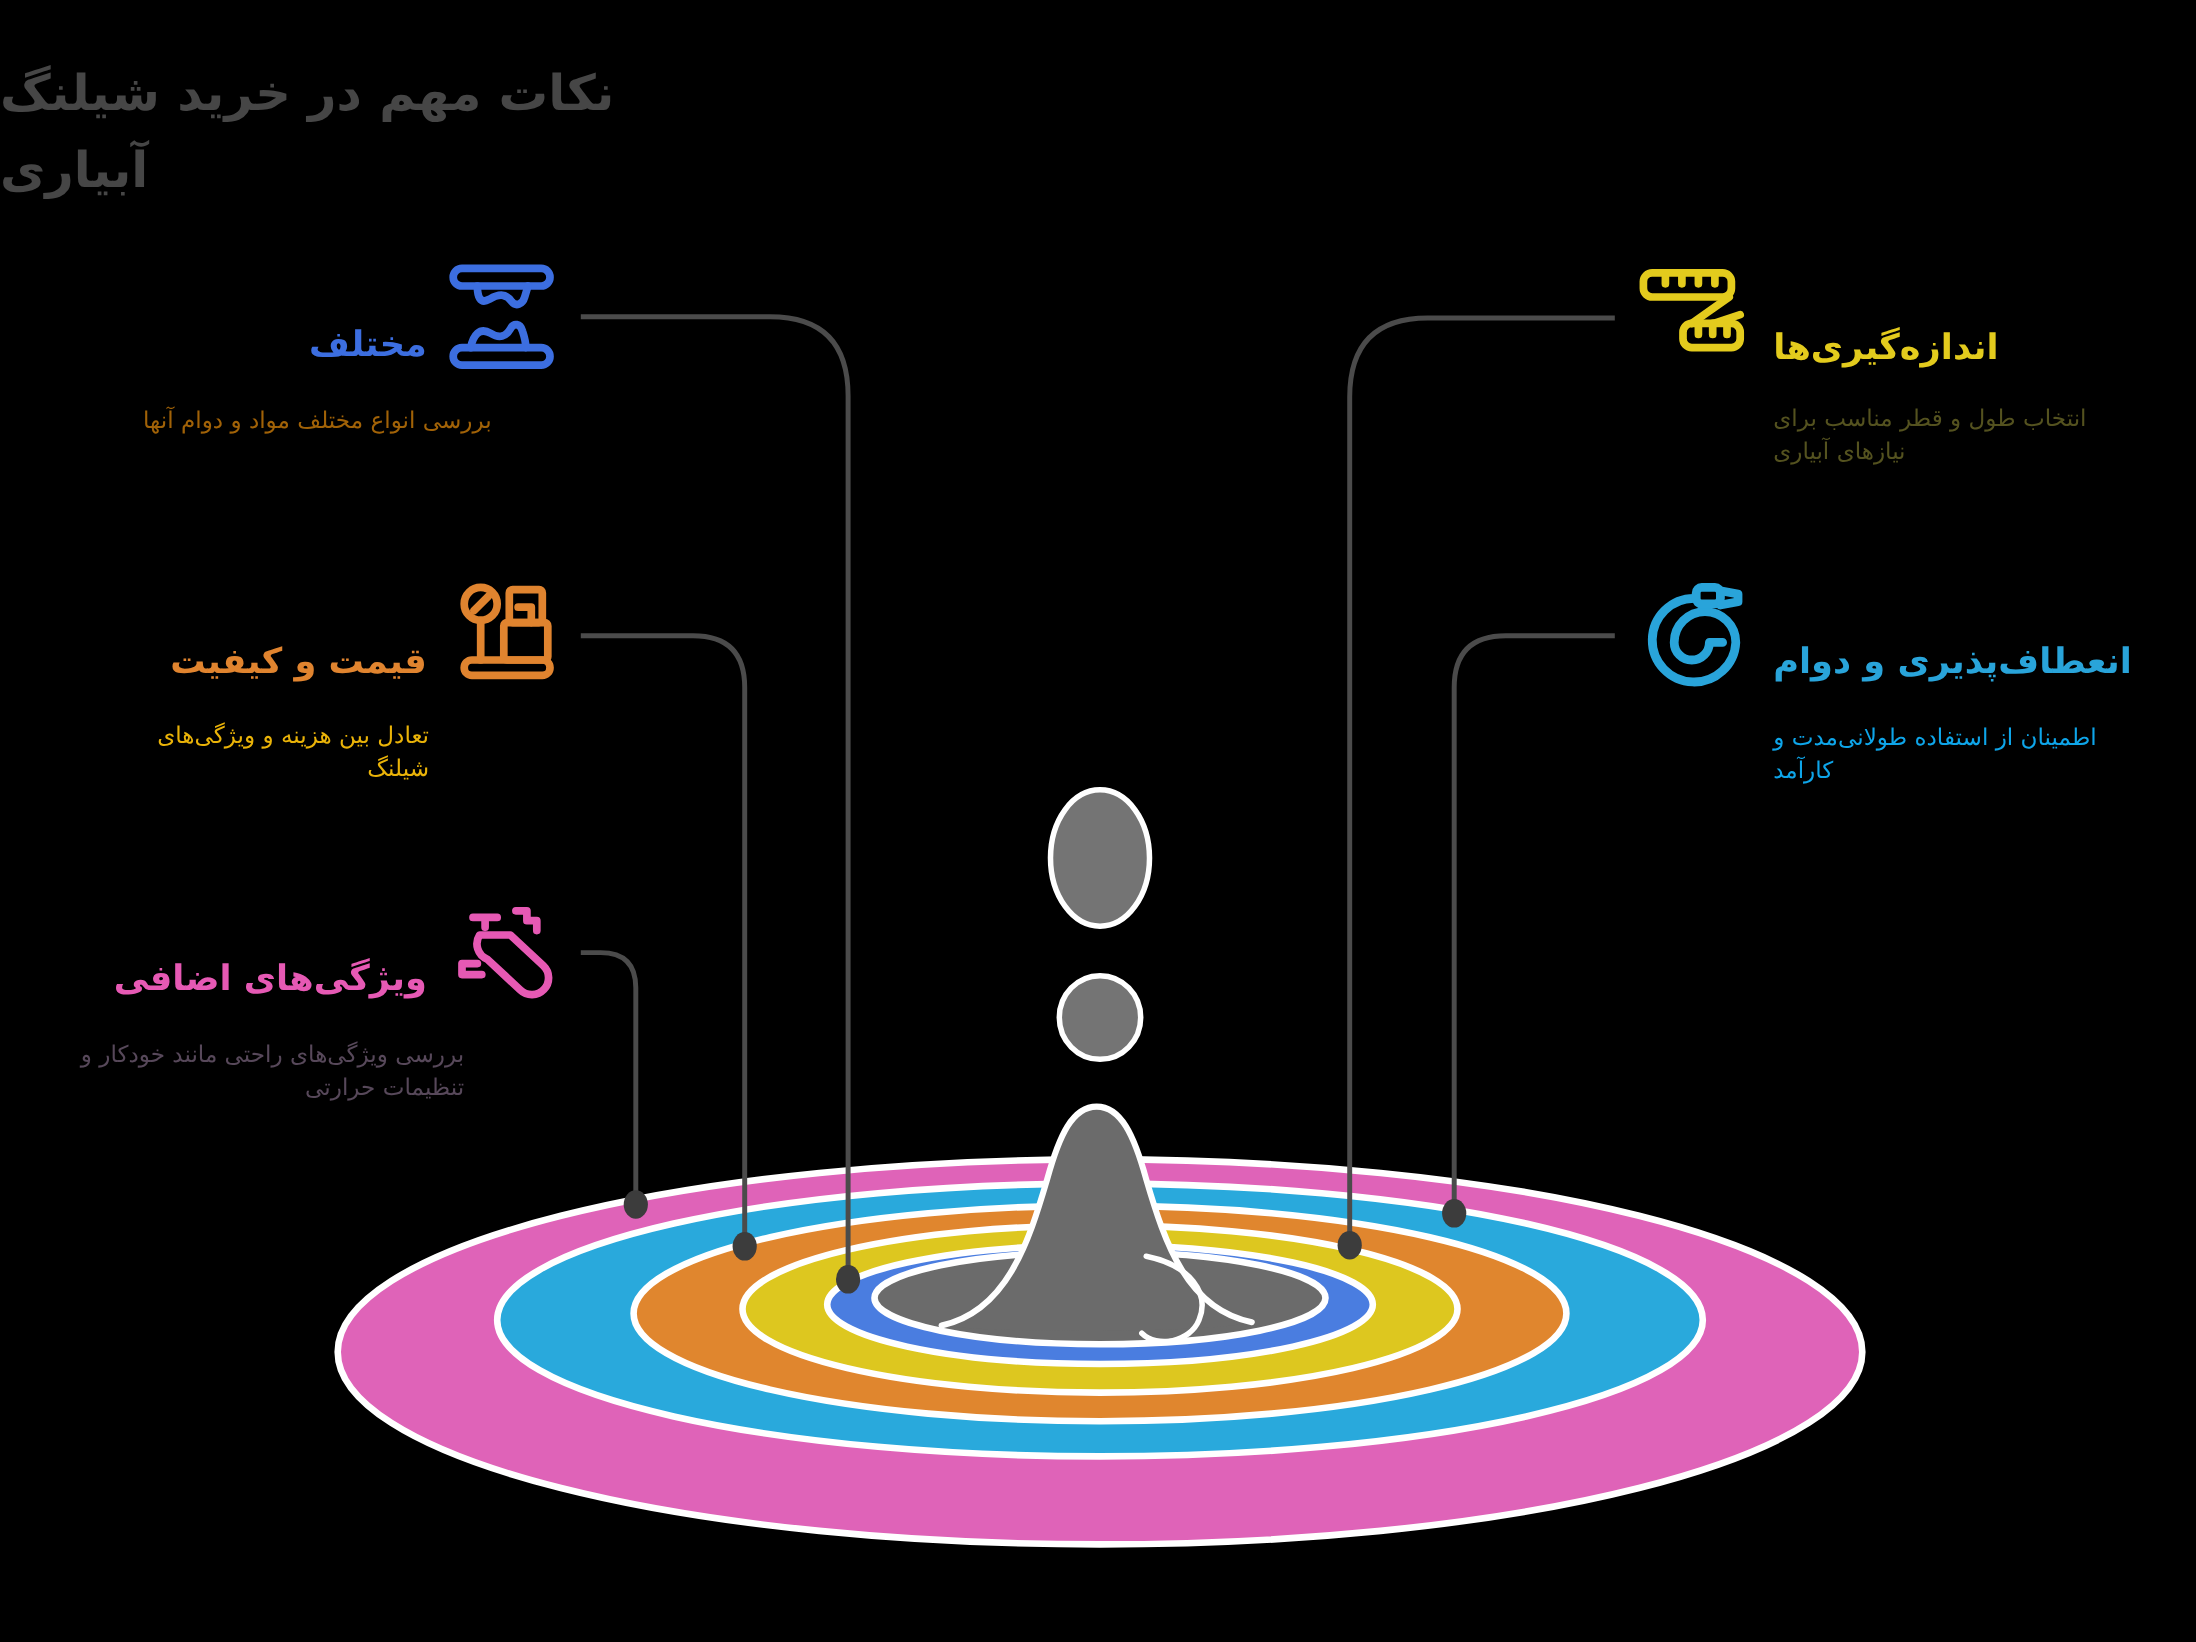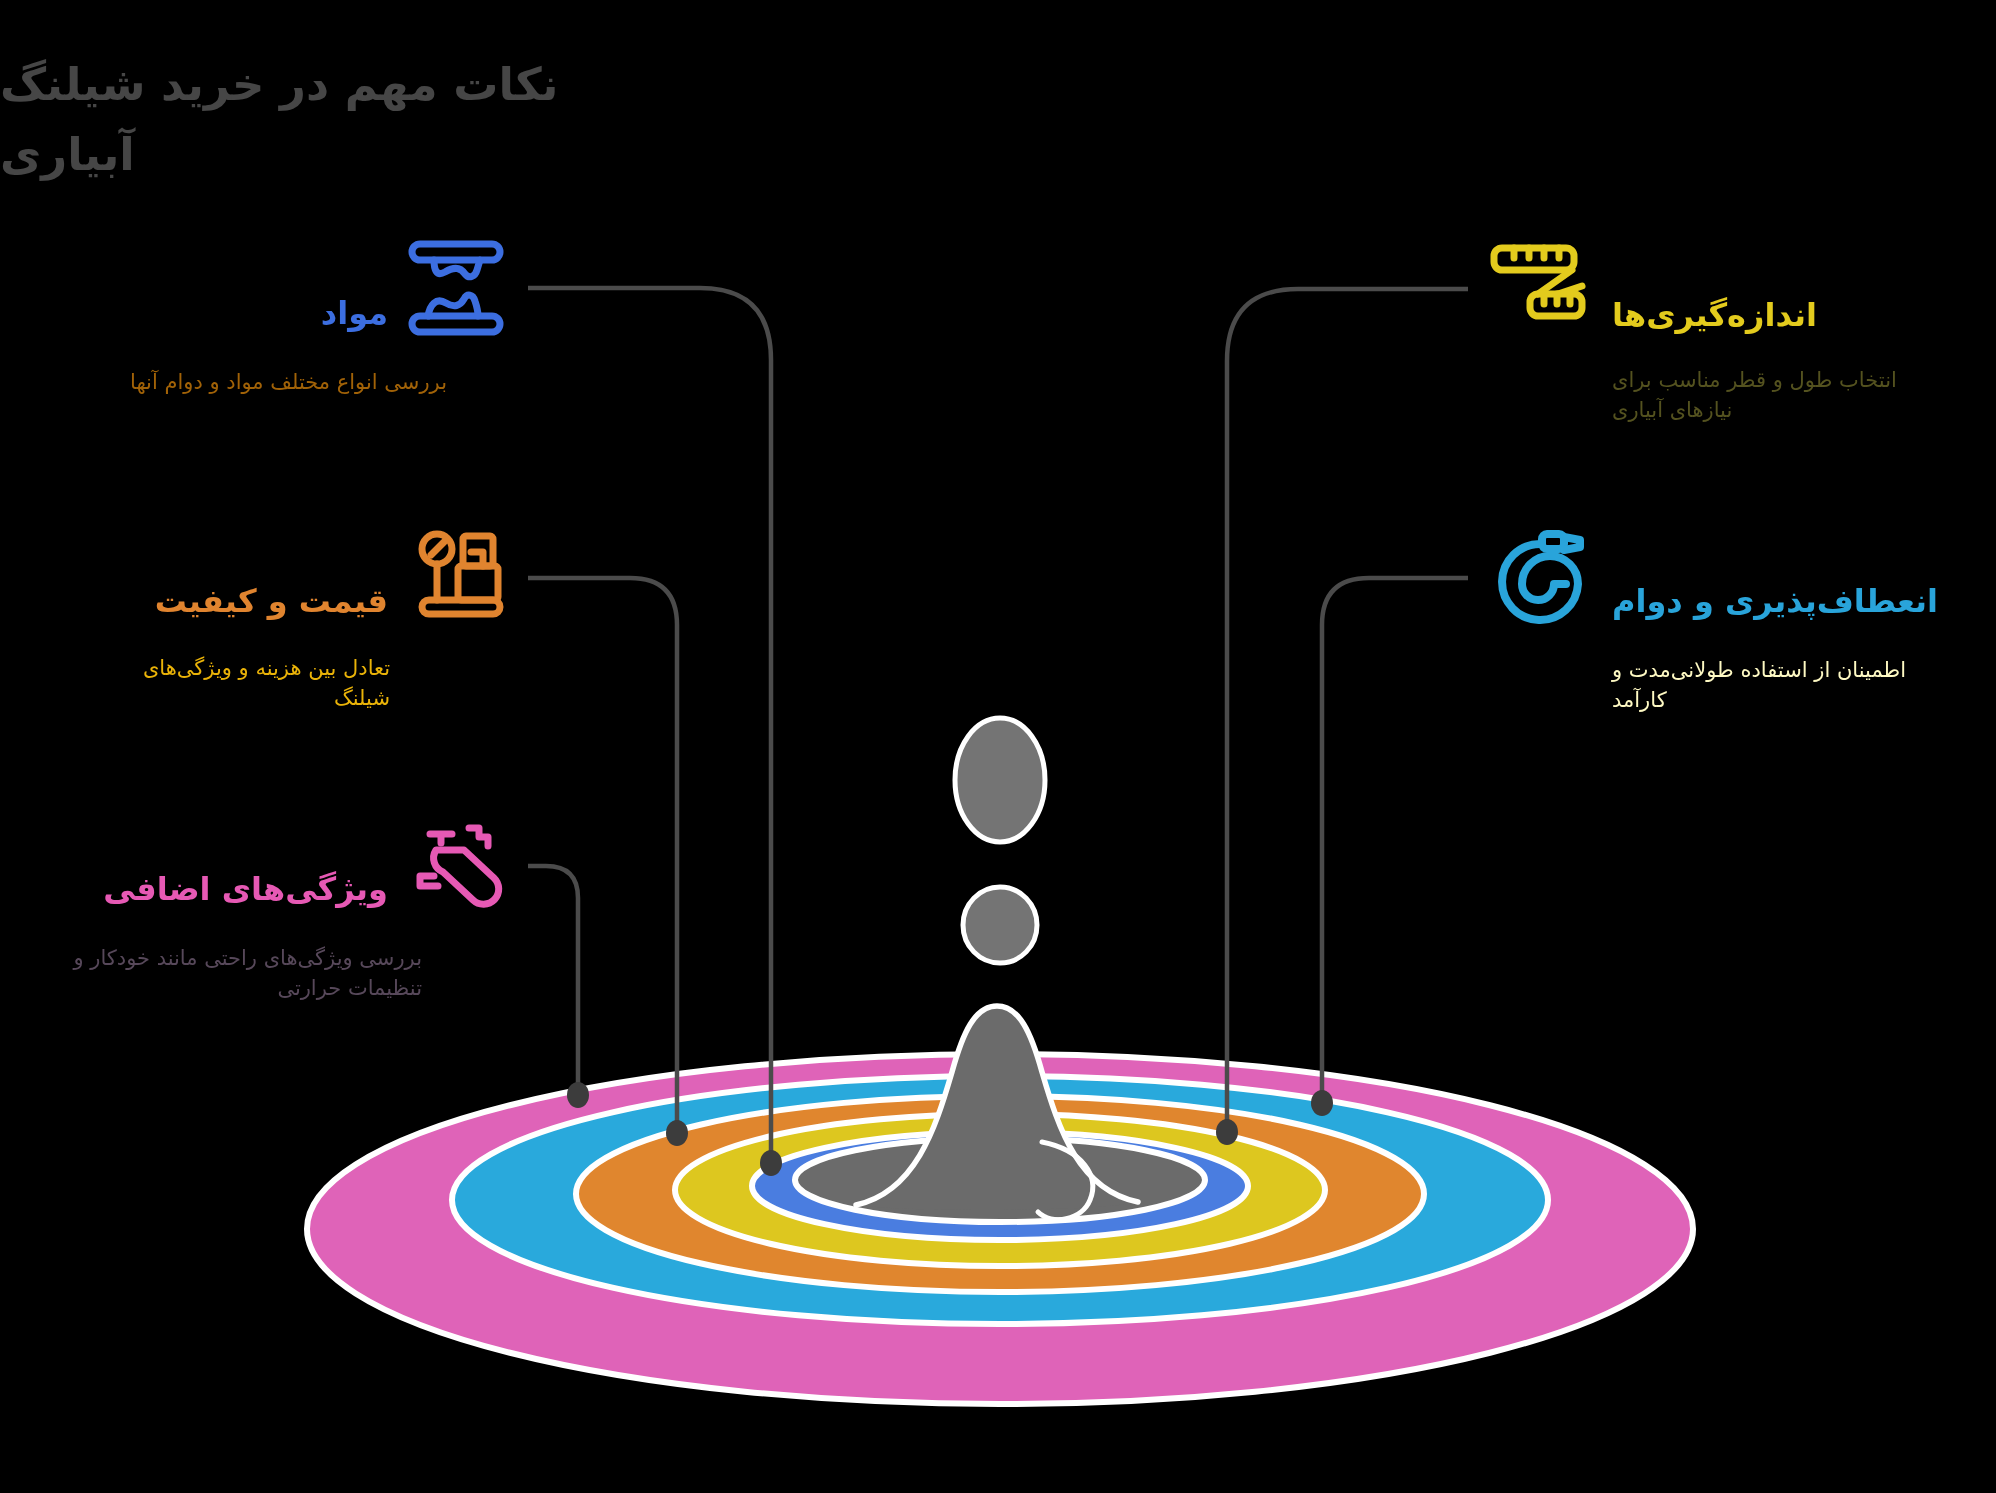--- a/index.html
+++ b/index.html
@@ -12,21 +12,21 @@
     position:absolute;left:0;top:50px;width:1996px;text-align:left;
     color:#464646;font-weight:bold;font-size:45px;line-height:1.55;
   }
   .lbl{position:absolute;font-weight:bold;font-size:32px;line-height:1.2;}
   .dsc{position:absolute;font-size:21px;line-height:1.42;font-weight:500;}
   .l-col{text-align:right;}
   .r-col{text-align:left;}
   .c-blue{color:#3c6ee0;}  .c-orange{color:#e0842f;} .c-pink{color:#e659b4;}
   .c-yellow{color:#e3cb1d;} .c-cyan{color:#29a4da;}
   .d-blue{color:#a16207;} .d-brown{color:#eab308;} .d-mauve{color:#57485a;}
-  .d-olive{color:#54521f;} .d-steel{color:#fef9c3;}
+  .d-olive{color:#54521f;} .d-steel{color:#0ea5e9;}
   .icon{position:absolute;}
   .icon svg{display:block;}
 </style>
 </head>
 <body>
 
 <div id="canvas">
 
   <svg id="splash-svg" viewBox="0 0 1996 1493" xmlns="http://www.w3.org/2000/svg">
 
@@ -71,21 +71,21 @@
   <div class="icon" style="left:406px;top:238px;">
     <svg width="100" height="100" viewBox="0 0 100 100">
       <g stroke="#3c6ee0" stroke-width="7" fill="none" stroke-linecap="round" stroke-linejoin="round">
         <rect x="6" y="6" width="88" height="16" rx="8"></rect>
         <rect x="6" y="78" width="88" height="16" rx="8"></rect>
         <path d="M28 22 c0 9 2 17 11 12 c10 -6 16 -4 20 2 c4 5 10 3 12 -4 l3 -10"></path>
         <path d="M22 78 c2 -11 8 -19 18 -13 c8 5 14 3 18 -4 c3 -6 9 -5 11 2 c2 6 3 10 3 15"></path>
       </g>
     </svg>
   </div>
-  <div class="lbl l-col c-blue" dir="rtl" style="left:100px;top:294px;width:288px;">مواد</div>
+  <div class="lbl l-col c-blue" dir="rtl" style="left:100px;top:294px;width:288px;">مختلف</div>
   <div class="dsc l-col d-blue" dir="rtl" style="left:87px;top:368px;width:360px;">بررسی انواع مختلف مواد و دوام آنها</div>
 
   <div class="icon" style="left:410px;top:528px;">
     <svg width="100" height="100" viewBox="0 0 100 100">
       <g stroke="#e0842f" stroke-width="7" fill="none" stroke-linecap="round" stroke-linejoin="round">
         <circle cx="27" cy="21" r="15"></circle>
         <path d="M21 27 L34 14"></path>
         <path d="M27 36 L27 72"></path>
         <rect x="53" y="8" width="30" height="30" rx="3"></rect>
         <path d="M61 24 h12 v14"></path>

